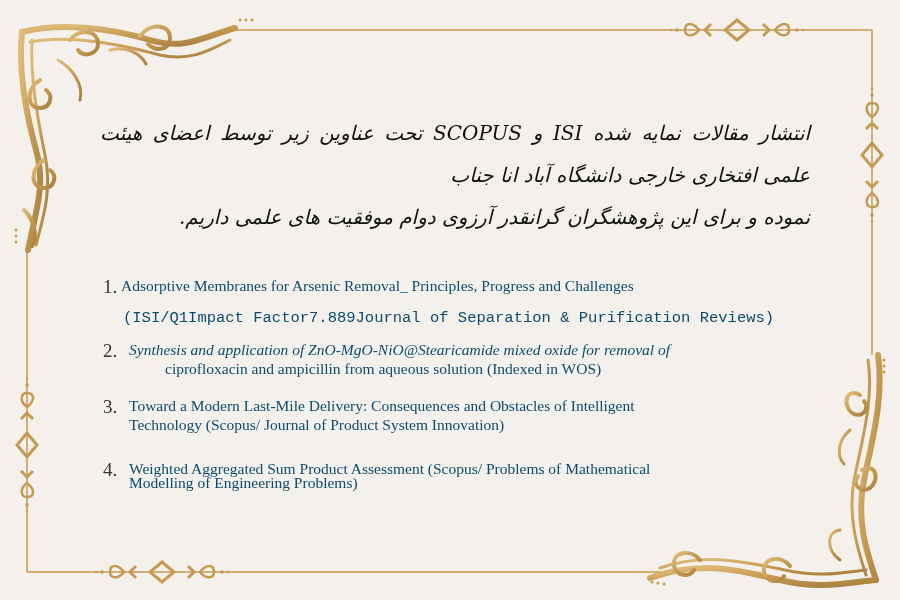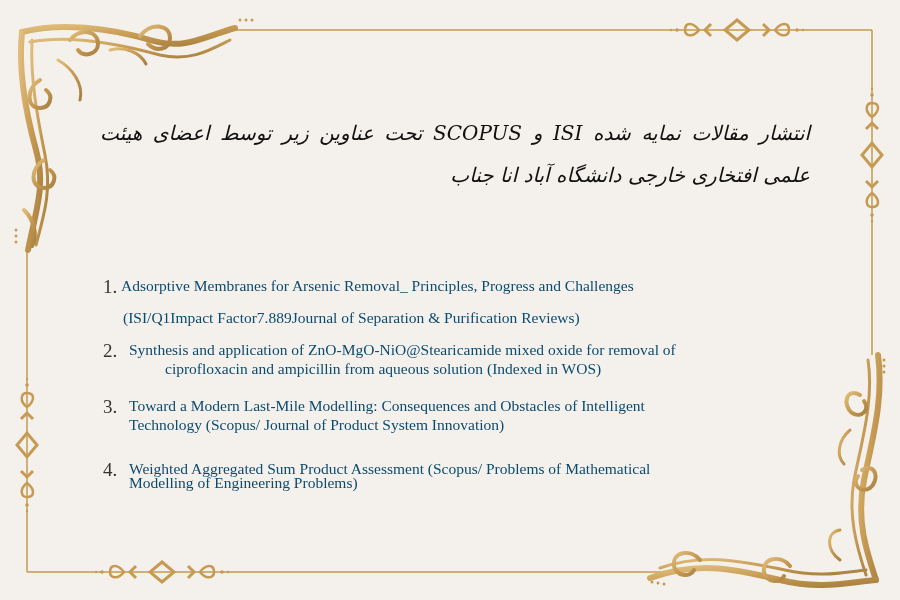--- a/index.html
+++ b/index.html
@@ -139,39 +139,40 @@
         <circle cx="884" cy="366" r="1.5"></circle>
         <circle cx="884" cy="372" r="1.5"></circle>
       <circle cx="652" cy="582" r="1.5"></circle>
         <circle cx="658" cy="583" r="1.5"></circle>
         <circle cx="664" cy="584" r="1.5"></circle>
     </g>
   </svg>
 
   <div class="persian">
     <p>انتشار مقالات نمایه شده ISI و SCOPUS تحت عناوین زیر توسط اعضای هیئت علمی افتخاری خارجی دانشگاه آباد انا جناب</p>
+    <p>نموده و برای این پژوهشگران گرانقدر آرزوی دوام موفقیت های علمی داریم.</p>
   </div>
 
   <div class="pubs">
 
     <div class="pub" style="top:0px;">
       <span class="num">1.</span>
       <span class="line" style="left:18px; top:1px;">Adsorptive Membranes for Arsenic Removal_ Principles, Progress and Challenges</span>
-      <span class="line" style="left:20px; top:33px;">(ISI/Q1Impact Factor7.889Journal of Separation &amp; Purification Reviews)</span>
+      <span class="line" style="left:20px; top:33px;font-family:Liberation Mono, monospace;">(ISI/Q1Impact Factor7.889Journal of Separation &amp; Purification Reviews)</span>
     </div>
 
     <div class="pub" style="top:64px;">
       <span class="num">2.</span>
-      <span class="line" style="left:26px; top:1px;">Synthesis and application of ZnO-MgO-NiO@Stearicamide mixed oxide for removal of</span>
+      <span class="line" style="left:26px; top:1px;font-style:italic;">Synthesis and application of ZnO-MgO-NiO@Stearicamide mixed oxide for removal of</span>
       <span class="line" style="left:22px; top:20px;margin-left:40px;">ciprofloxacin and ampicillin from aqueous solution (Indexed in WOS)</span>
     </div>
 
     <div class="pub" style="top:120px;">
       <span class="num">3.</span>
-      <span class="line" style="left:26px; top:1px;">Toward a Modern Last-Mile Modelling: Consequences and Obstacles of Intelligent</span>
+      <span class="line" style="left:26px; top:1px;">Toward a Modern Last-Mile Delivery: Consequences and Obstacles of Intelligent</span>
       <span class="line" style="left:26px; top:20px;">Technology  (Scopus/ Journal of  Product System Innovation)</span>
     </div>
 
     <div class="pub" style="top:183px;">
       <span class="num">4.</span>
       <span class="line" style="left:26px; top:1px;">Weighted Aggregated Sum Product Assessment (Scopus/ Problems of Mathematical</span>
       <span class="line" style="left:26px; top:15px;">Modelling of Engineering Problems)</span>
     </div>
 
   </div>

